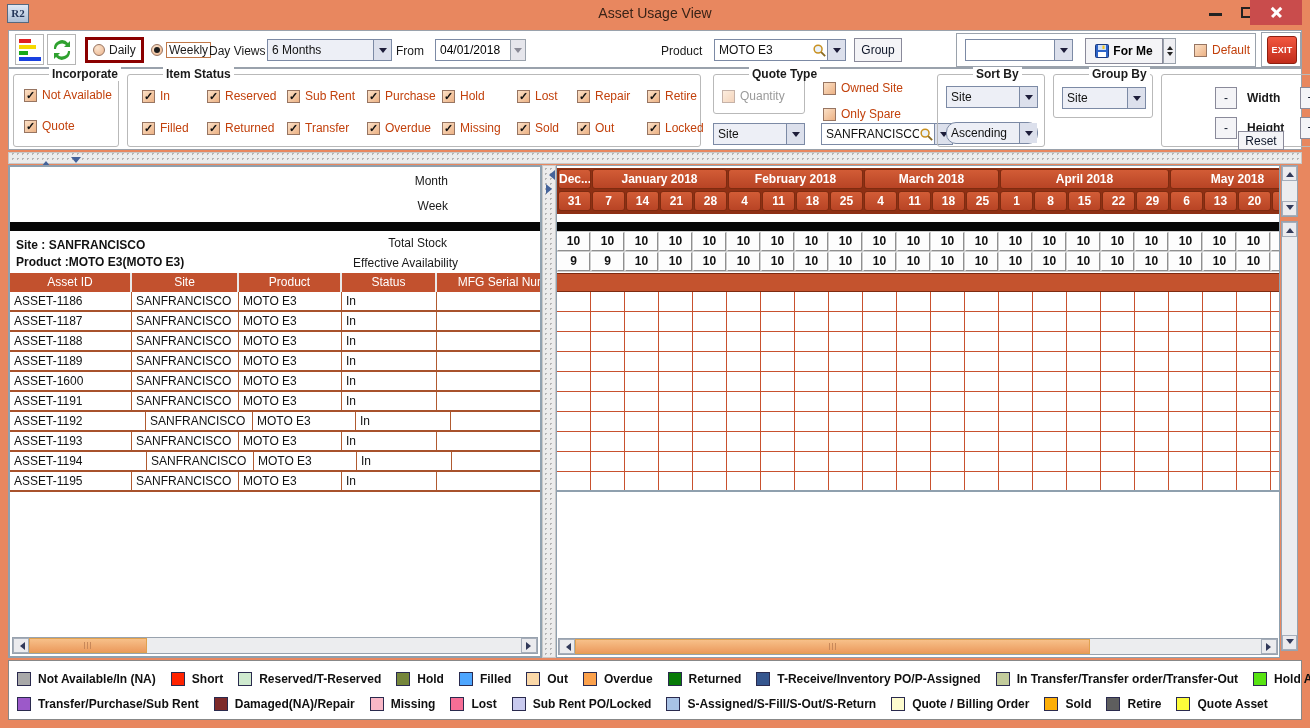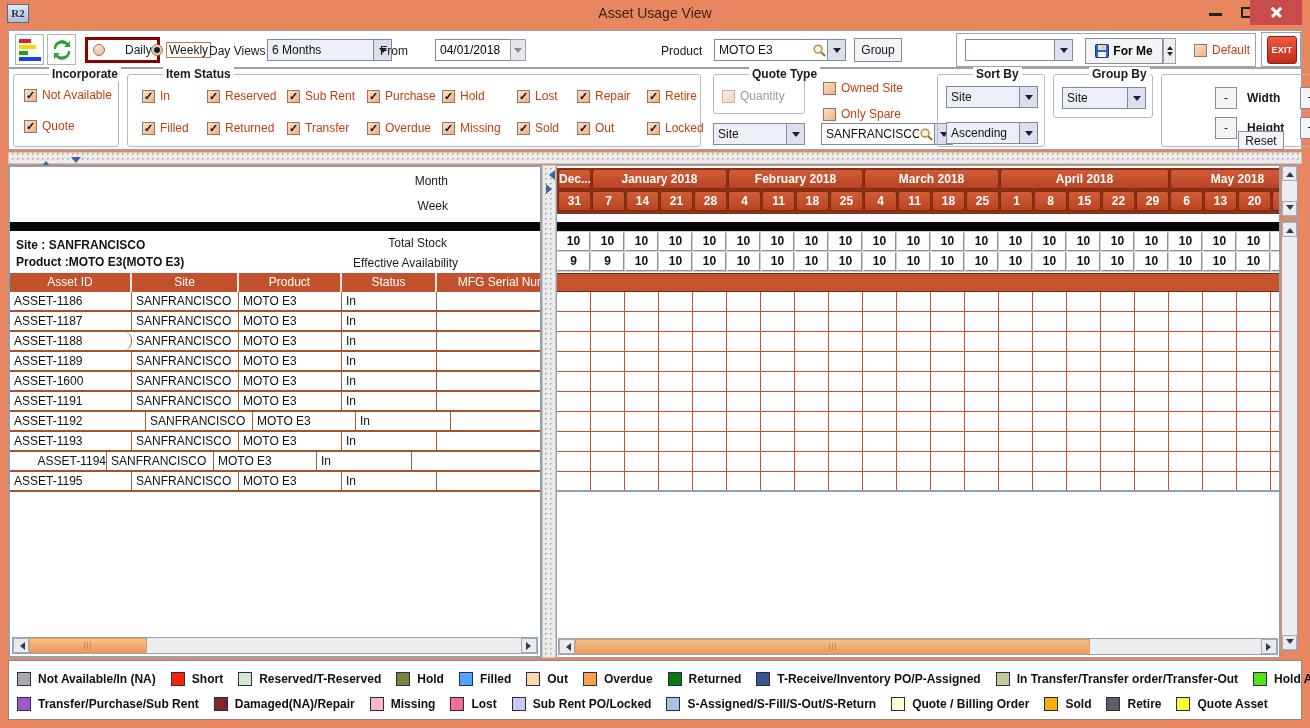--- a/index.html
+++ b/index.html
@@ -18,21 +18,21 @@
 
   
   .content{position:absolute;left:8px;top:28px;width:1294px;height:694px;}
 
   
   .toolbar{position:absolute;left:0;top:2px;width:1294px;height:38px;background:#fff;border:1px solid #9aa2ac;}
   .tbtn{position:absolute;top:3px;width:29px;height:31px;background:#fff;border:1px solid #b5b5b5;display:flex;align-items:center;justify-content:center;}
   .bars{display:flex;flex-direction:column;gap:2px;align-items:flex-start;width:22px;}
   .bars i{display:block;height:4px;}
   .lbl{position:absolute;font-size:12px;color:#1a1a1a;white-space:nowrap;}
-  .daily-box{position:absolute;left:76px;top:6px;height:26px;border:3px solid #8B0000;display:flex;align-items:center;gap:20px;padding:0 5px;}
+  .daily-box{position:absolute;left:76px;top:6px;height:26px;border:3px solid #8B0000;display:flex;align-items:center;gap:4px;padding:0 5px;}
   .weekly-box{position:absolute;left:142px;top:9px;height:20px;display:flex;align-items:center;gap:3px;}
   .radio{width:12px;height:12px;border-radius:50%;border:1px solid #977562;background:radial-gradient(circle at 35% 30%,#FBE4CE,#ECB48C);display:inline-flex;align-items:center;justify-content:center;flex:0 0 auto;}
   .radio.on::after{content:'';width:6px;height:6px;border-radius:50%;background:#1c1c1c;}
   .rlabel{font-size:12px;color:#1a1a1a;}
   .weekly-box .rlabel{border:1px solid #C07848;padding:0 2px;}
   .combo{position:absolute;display:flex;align-items:stretch;border:1px solid #7C8AA5;background:#EDEFF6;height:22px;}
   .combo.white{background:#fff;}
   .ctext{flex:1;padding:3px 4px 0;font-size:12px;color:#111;white-space:nowrap;overflow:hidden;}
   .cbtn{width:18px;background:#DCE0EC;border-left:1px solid #7C8AA5;display:flex;align-items:center;justify-content:center;}
   .tri-dn{width:0;height:0;border:4px solid transparent;border-top:5px solid #1d1d3a;margin-top:5px;}
@@ -162,21 +162,21 @@
 
       <span class="lbl" style="left:200px;top:13px;">Day Views</span>
 
       <div class="combo" style="left:258px;top:8px;width:125px;">
         <span class="ctext">6 Months</span>
         <span class="cbtn">
             <span class="tri-dn"></span>
           </span>
       </div>
 
-      <span class="lbl" style="left:371px;top:13px;">From</span>
+      <span class="lbl" style="left:387px;top:13px;">From</span>
       <div class="datefield" style="left:426px;top:8px;width:76px;">
         <span>04/01/2018</span>
       </div>
       <div class="date-btn" style="left:501px;top:8px;">
           <span class="tri-dn"></span>
         </div>
 
       <span class="lbl" style="left:652px;top:13px;">Product</span>
       <div class="combo white" style="left:705px;top:8px;width:132px;">
         <span class="ctext">MOTO E3</span>
@@ -345,21 +345,21 @@
       </div>
 
       <div class="group" style="left:928px;top:5px;width:108px;height:73px;">
         <span class="gtitle">Sort By</span>
         <div class="combo" style="left:8px;top:11px;width:92px;">
           <span class="ctext">Site</span>
           <span class="cbtn">
               <span class="tri-dn"></span>
             </span>
         </div>
-        <div class="combo" style="left:8px;top:47px;width:92px;">
+        <div class="combo" style="left:8px;top:47px;width:92px;border-radius:10px;">
           <span class="ctext">Ascending</span>
           <span class="cbtn">
               <span class="tri-dn"></span>
             </span>
         </div>
       </div>
 
       <div class="group" style="left:1044px;top:5px;width:100px;height:44px;">
         <span class="gtitle">Group By</span>
         <div class="combo" style="left:8px;top:12px;width:84px;">
@@ -423,21 +423,21 @@
                 <div class="td" style="width: 150px;"></div>
               </div>
               <div class="trow">
                 <div class="td" style="width: 122px;">ASSET-1187</div>
                 <div class="td" style="width: 107px;">SANFRANCISCO</div>
                 <div class="td" style="width: 103px;">MOTO E3</div>
                 <div class="td" style="width: 95px;">In</div>
                 <div class="td" style="width: 150px;"></div>
               </div>
               <div class="trow">
-                <div class="td" style="width: 122px; border-radius: 8px;">ASSET-1188</div>
+                <div class="td" style="width: 122px;">ASSET-1188</div>
                 <div class="td" style="width: 107px;">SANFRANCISCO</div>
                 <div class="td" style="width: 103px;">MOTO E3</div>
                 <div class="td" style="width: 95px;">In</div>
                 <div class="td" style="width: 150px;"></div>
               </div>
               <div class="trow">
                 <div class="td" style="width: 122px;">ASSET-1189</div>
                 <div class="td" style="width: 107px;">SANFRANCISCO</div>
                 <div class="td" style="width: 103px;">MOTO E3</div>
                 <div class="td" style="width: 95px;">In</div>
@@ -465,21 +465,21 @@
                 <div class="td" style="width: 150px;"></div>
               </div>
               <div class="trow">
                 <div class="td" style="width: 122px;">ASSET-1193</div>
                 <div class="td" style="width: 107px;">SANFRANCISCO</div>
                 <div class="td" style="width: 103px;">MOTO E3</div>
                 <div class="td" style="width: 95px;">In</div>
                 <div class="td" style="width: 150px;"></div>
               </div>
               <div class="trow">
-                <div class="td" style="width: 97px; text-align: right;">ASSET-1194</div>
+                <div class="td" style="width: 137px;">ASSET-1194</div>
                 <div class="td" style="width: 107px;">SANFRANCISCO</div>
                 <div class="td" style="width: 103px;">MOTO E3</div>
                 <div class="td" style="width: 95px;">In</div>
                 <div class="td" style="width: 150px;"></div>
               </div>
               <div class="trow">
                 <div class="td" style="width: 122px;">ASSET-1195</div>
                 <div class="td" style="width: 107px;">SANFRANCISCO</div>
                 <div class="td" style="width: 103px;">MOTO E3</div>
                 <div class="td" style="width: 95px;">In</div>

